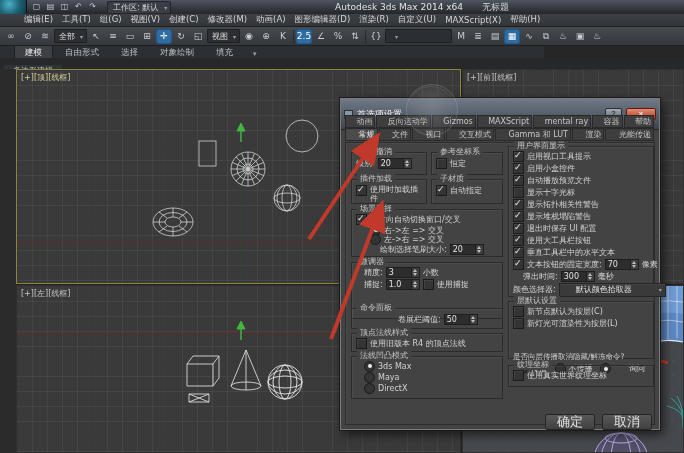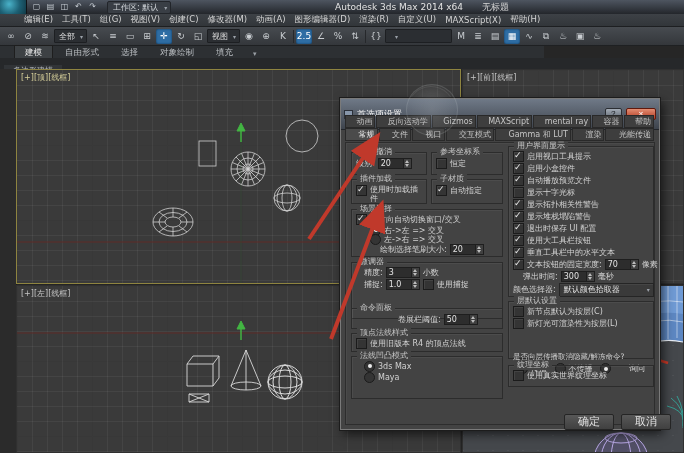--- a/index.html
+++ b/index.html
@@ -95,24 +95,24 @@
   .cb.checked::after{content:"✓";position:absolute;left:0px;top:-2px;font-size:9px;color:#ececec;}
   .rb{width:9px;height:9px;border-radius:50%;background:#343434;border:1px solid #1b1b1b;flex:none;position:relative;}
   .rb.checked::after{content:"";position:absolute;left:2.5px;top:2.5px;width:4px;height:4px;border-radius:50%;background:#ededed;}
   .spin{display:inline-flex;height:11px;flex:none;}
   .sv{min-width:20px;background:#2d2d2d;border:1px solid #1e1e1e;color:#e2e2e2;font-size:8px;line-height:10px;padding:0 2px;}
   .sb{display:flex;flex-direction:column;justify-content:space-evenly;width:8px;background:#404040;border:1px solid #1e1e1e;border-left:none;box-sizing:border-box;}
   .sb i{display:block;width:0;height:0;margin:0 auto;border-left:2.5px solid transparent;border-right:2.5px solid transparent;}
   .sb .up{border-bottom:3px solid #bdbdbd;}
   .sb .dn{border-top:3px solid #bdbdbd;}
   .dd{display:flex;align-items:center;height:12px;min-width:86px;background:#3a3a3a;border:1px solid #252525;
-    box-shadow:inset 0 1px 0 rgba(255,255,255,.06);padding:0 3px 0 4px;font-size:8px;color:#e4e4e4;flex:none;}
+    box-shadow:inset 0 1px 0 rgba(255,255,255,.06);padding:0 3px 0 16px;font-size:8px;color:#e4e4e4;flex:none;}
   .dd .dda{margin-left:auto;}
   .dbtn{position:absolute;width:48px;height:14px;background:linear-gradient(#585858,#404040);border:1px solid #252525;
-    border-radius:2px;color:#e2e2e2;font-size:11px;line-height:13px;text-align:center;margin-left:19px;}
+    border-radius:2px;color:#e2e2e2;font-size:13px;line-height:13px;text-align:center;}
   .wrap2{height:auto;align-items:flex-start;}
   .wrap2 .lbl{white-space:normal;width:52px;line-height:9px;}
   .q{font-size:7.5px;color:#d0d0d0;}
   .arrows{position:absolute;left:0;top:0;z-index:20;pointer-events:none;}
 </style>
 </head>
 <body>
 
 <div id="app">
 
@@ -453,20 +453,24 @@
     <div class="grp" style="left:10px;top:257px;width:152px;height:43px;">
       <span class="leg">法线凹凸模式</span>
       <div class="row" style="margin-top:4px;padding-left:12px;height:10px;">
         <span class="rb checked"></span>
         <span class="lbl">3ds Max</span>
       </div>
       <div class="row" style="padding-left:12px;height:10px;">
         <span class="rb"></span>
         <span class="lbl">Maya</span>
       </div>
+      <div class="row" style="padding-left:12px;height:10px;">
+        <span class="rb"></span>
+        <span class="lbl">DirectX</span>
+      </div>
     </div>
 
     <div class="grp" style="left:167px;top:47px;width:146px;height:151px;">
       <span class="leg">用户界面显示</span>
       <div class="row" style="margin-top:4px;">
           <span class="cb checked"></span>
           <span class="lbl">启用视口工具提示</span>
         </div>
       <div class="row">
           <span class="cb checked"></span>

